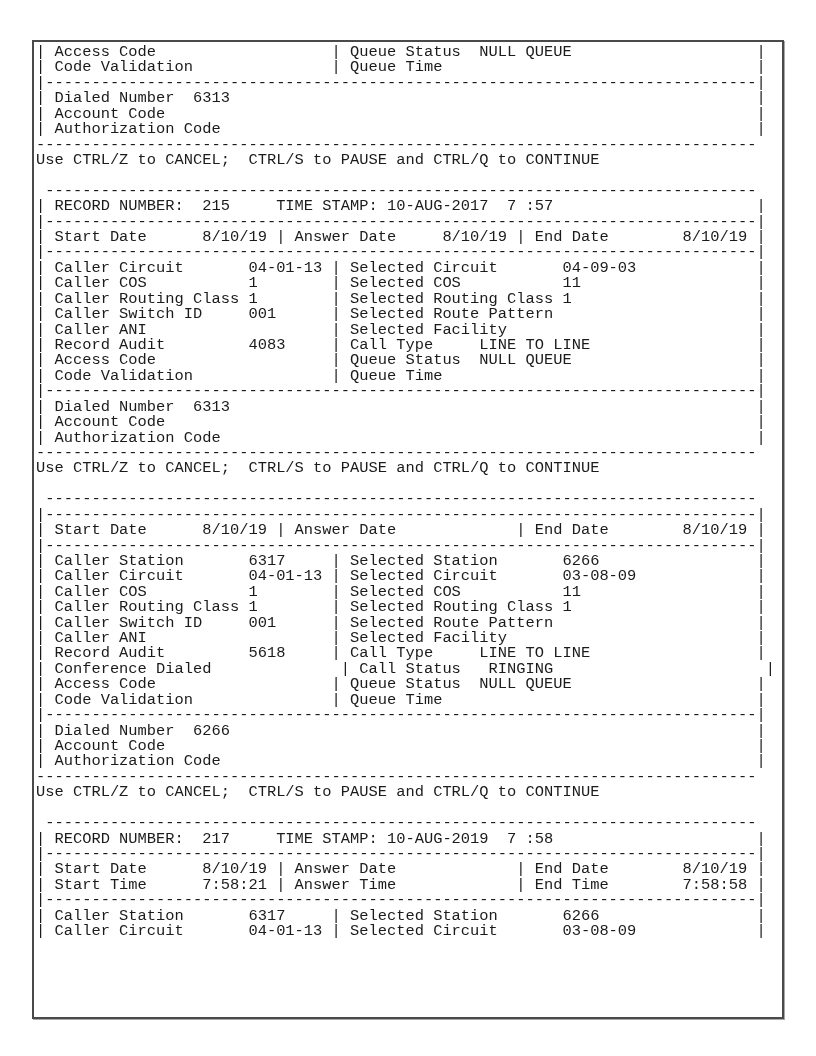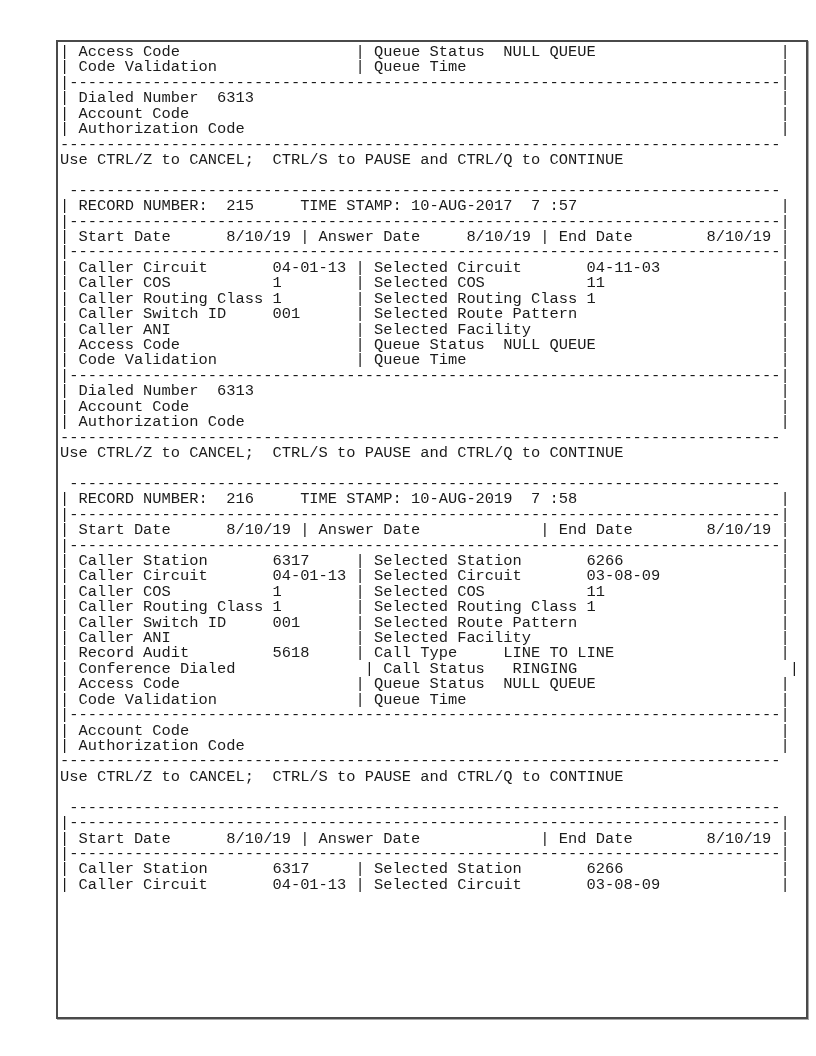--- a/index.html
+++ b/index.html
@@ -19,21 +19,20 @@
     left: 32px;
     top: 40px;
     width: 752px;
     height: 979px;
     box-sizing: border-box;
     border: 2px solid #4a4a4a;
     box-shadow: 1px 1px 0 #a8a8a8;
     background: #ffffff;
     padding: 3px 0 0 2px;
     overflow: hidden;
-    margin-left: 24px;
   }
   .ln {
     font-family: "Liberation Mono", monospace;
     font-size: 15.4px;
     line-height: 15.43px;
     height: 15.43px;
     white-space: pre;
     color: #1b1b1b;
     overflow: hidden;
   }
@@ -51,56 +50,59 @@
         <div class="ln">| Account Code                                                                |</div>
         <div class="ln">| Authorization Code                                                          |</div>
         <div class="ln">------------------------------------------------------------------------------</div>
         <div class="ln">Use CTRL/Z to CANCEL;  CTRL/S to PAUSE and CTRL/Q to CONTINUE</div>
         <div class="ln"></div>
         <div class="ln"> -----------------------------------------------------------------------------</div>
         <div class="ln">| RECORD NUMBER:  215     TIME STAMP: 10-AUG-2017  7 :57                      |</div>
         <div class="ln">|-----------------------------------------------------------------------------|</div>
         <div class="ln">| Start Date      8/10/19 | Answer Date     8/10/19 | End Date        8/10/19 |</div>
         <div class="ln">|-----------------------------------------------------------------------------|</div>
-        <div class="ln">| Caller Circuit       04-01-13 | Selected Circuit       04-11-03             |</div>
+        <div class="ln">| Caller Circuit       04-01-13 | Selected Circuit       04-09-03             |</div>
         <div class="ln">| Caller COS           1        | Selected COS           11                   |</div>
         <div class="ln">| Caller Routing Class 1        | Selected Routing Class 1                    |</div>
         <div class="ln">| Caller Switch ID     001      | Selected Route Pattern                      |</div>
         <div class="ln">| Caller ANI                    | Selected Facility                           |</div>
+        <div class="ln">| Record Audit         4083     | Call Type     LINE TO LINE                  |</div>
         <div class="ln">| Access Code                   | Queue Status  NULL QUEUE                    |</div>
         <div class="ln">| Code Validation               | Queue Time                                  |</div>
         <div class="ln">|-----------------------------------------------------------------------------|</div>
         <div class="ln">| Dialed Number  6313                                                         |</div>
         <div class="ln">| Account Code                                                                |</div>
         <div class="ln">| Authorization Code                                                          |</div>
         <div class="ln">------------------------------------------------------------------------------</div>
         <div class="ln">Use CTRL/Z to CANCEL;  CTRL/S to PAUSE and CTRL/Q to CONTINUE</div>
         <div class="ln"></div>
         <div class="ln"> -----------------------------------------------------------------------------</div>
-        <div class="ln">| RECORD NUMBER:  216     TIME STAMP: 10-AUG-2019  7 :58                      |</div>
         <div class="ln">|-----------------------------------------------------------------------------|</div>
         <div class="ln">| Start Date      8/10/19 | Answer Date             | End Date        8/10/19 |</div>
         <div class="ln">|-----------------------------------------------------------------------------|</div>
         <div class="ln">| Caller Station       6317     | Selected Station       6266                 |</div>
         <div class="ln">| Caller Circuit       04-01-13 | Selected Circuit       03-08-09             |</div>
         <div class="ln">| Caller COS           1        | Selected COS           11                   |</div>
         <div class="ln">| Caller Routing Class 1        | Selected Routing Class 1                    |</div>
         <div class="ln">| Caller Switch ID     001      | Selected Route Pattern                      |</div>
         <div class="ln">| Caller ANI                    | Selected Facility                           |</div>
         <div class="ln">| Record Audit         5618     | Call Type     LINE TO LINE                  |</div>
         <div class="ln">| Conference Dialed              | Call Status   RINGING                       |</div>
         <div class="ln">| Access Code                   | Queue Status  NULL QUEUE                    |</div>
         <div class="ln">| Code Validation               | Queue Time                                  |</div>
         <div class="ln">|-----------------------------------------------------------------------------|</div>
+        <div class="ln">| Dialed Number  6266                                                         |</div>
         <div class="ln">| Account Code                                                                |</div>
         <div class="ln">| Authorization Code                                                          |</div>
         <div class="ln">------------------------------------------------------------------------------</div>
         <div class="ln">Use CTRL/Z to CANCEL;  CTRL/S to PAUSE and CTRL/Q to CONTINUE</div>
         <div class="ln"></div>
         <div class="ln"> -----------------------------------------------------------------------------</div>
+        <div class="ln">| RECORD NUMBER:  217     TIME STAMP: 10-AUG-2019  7 :58                      |</div>
         <div class="ln">|-----------------------------------------------------------------------------|</div>
         <div class="ln">| Start Date      8/10/19 | Answer Date             | End Date        8/10/19 |</div>
+        <div class="ln">| Start Time      7:58:21 | Answer Time             | End Time        7:58:58 |</div>
         <div class="ln">|-----------------------------------------------------------------------------|</div>
         <div class="ln">| Caller Station       6317     | Selected Station       6266                 |</div>
         <div class="ln">| Caller Circuit       04-01-13 | Selected Circuit       03-08-09             |</div>
       </div>
   </div>
 </div>
 
 </body></html>

